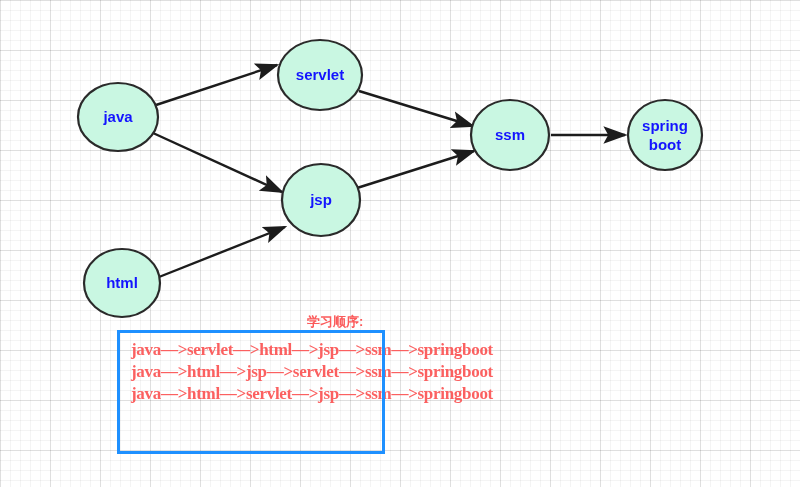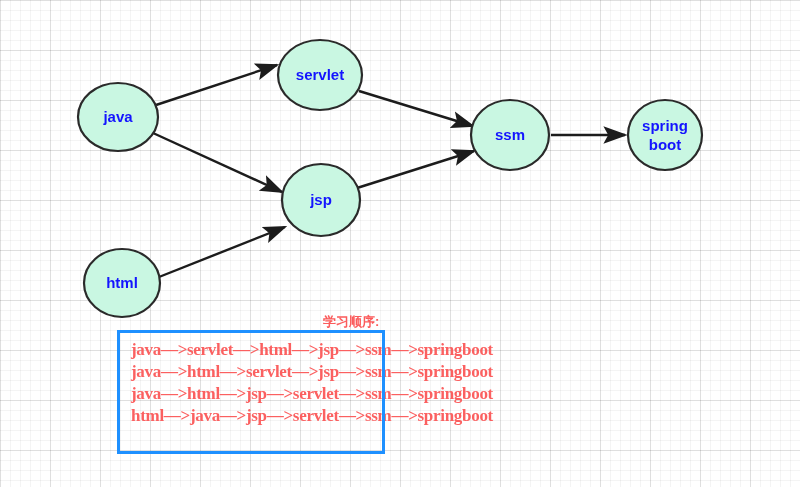--- a/index.html
+++ b/index.html
@@ -54,21 +54,20 @@
   .legend-title {
     position: absolute;
     left: 307px;
     top: 313px;
     color: #fb5b5b;
     font-family: "Liberation Sans", sans-serif;
     font-size: 13px;
     font-weight: bold;
     white-space: nowrap;
     letter-spacing: 0px;
-    margin-left: 16px;
   }
   .seq-list {
     position: absolute;
     left: 131px;
     top: 339px;
     width: 440px;
   }
   .seq-line {
     color: #fb6060;
     font-family: "Liberation Serif", serif;
@@ -140,20 +139,19 @@
       <ellipse class="node-ellipse" cx="665" cy="135" rx="37" ry="35"></ellipse>
       <text class="node-label" x="665" y="127">spring</text>
       <text class="node-label" x="665" y="146">boot</text>
     </g>
   </svg>
 
   <div class="legend-title">学习顺序:</div>
 
   <div class="seq-list">
     <div class="seq-line">java—&gt;servlet—&gt;html—&gt;jsp—&gt;ssm—&gt;springboot</div>
+    <div class="seq-line">java—&gt;html—&gt;jsp—&gt;servlet—&gt;ssm—&gt;springboot</div>
     <div class="seq-line">java—&gt;html—&gt;servlet—&gt;jsp—&gt;ssm—&gt;springboot</div>
-    <div class="seq-line">java—&gt;html—&gt;jsp—&gt;servlet—&gt;ssm—&gt;springboot</div>
-    <div class="seq-line">html—&gt;java—&gt;jsp—&gt;servlet—&gt;ssm—&gt;springboot</div>
   </div>
 
   <div class="highlight-box"></div>
 
 </div>
 
 </body></html>

